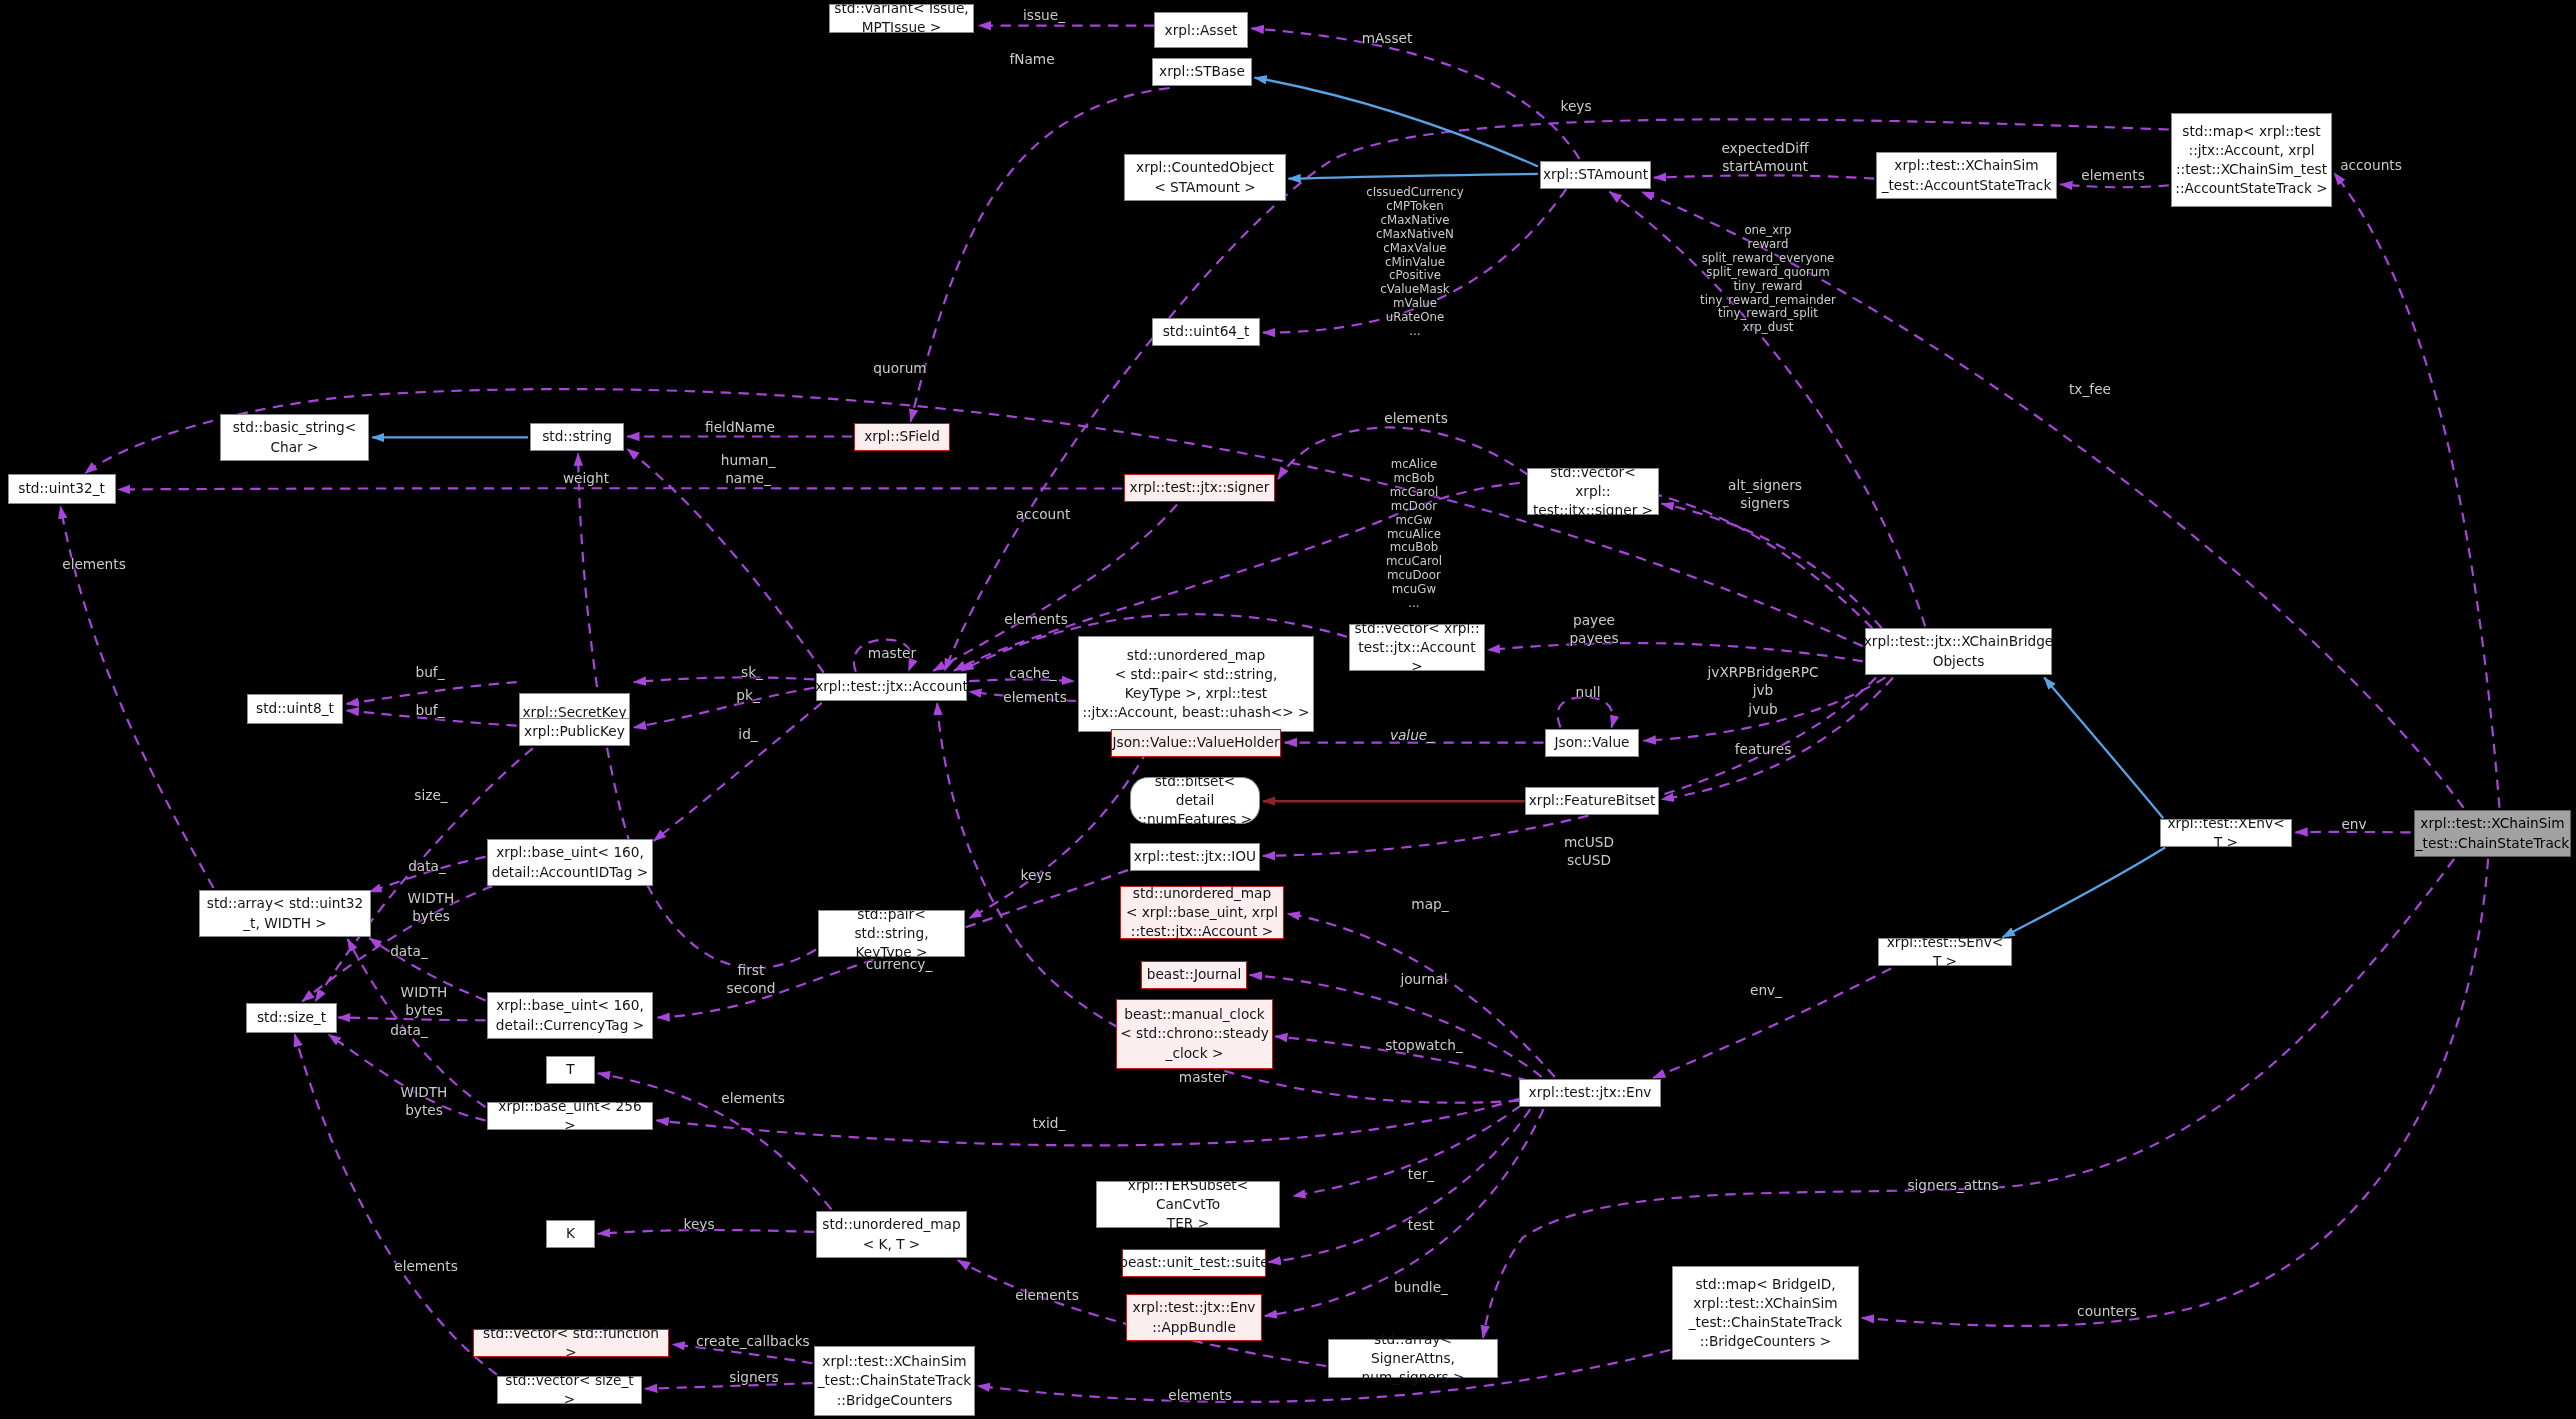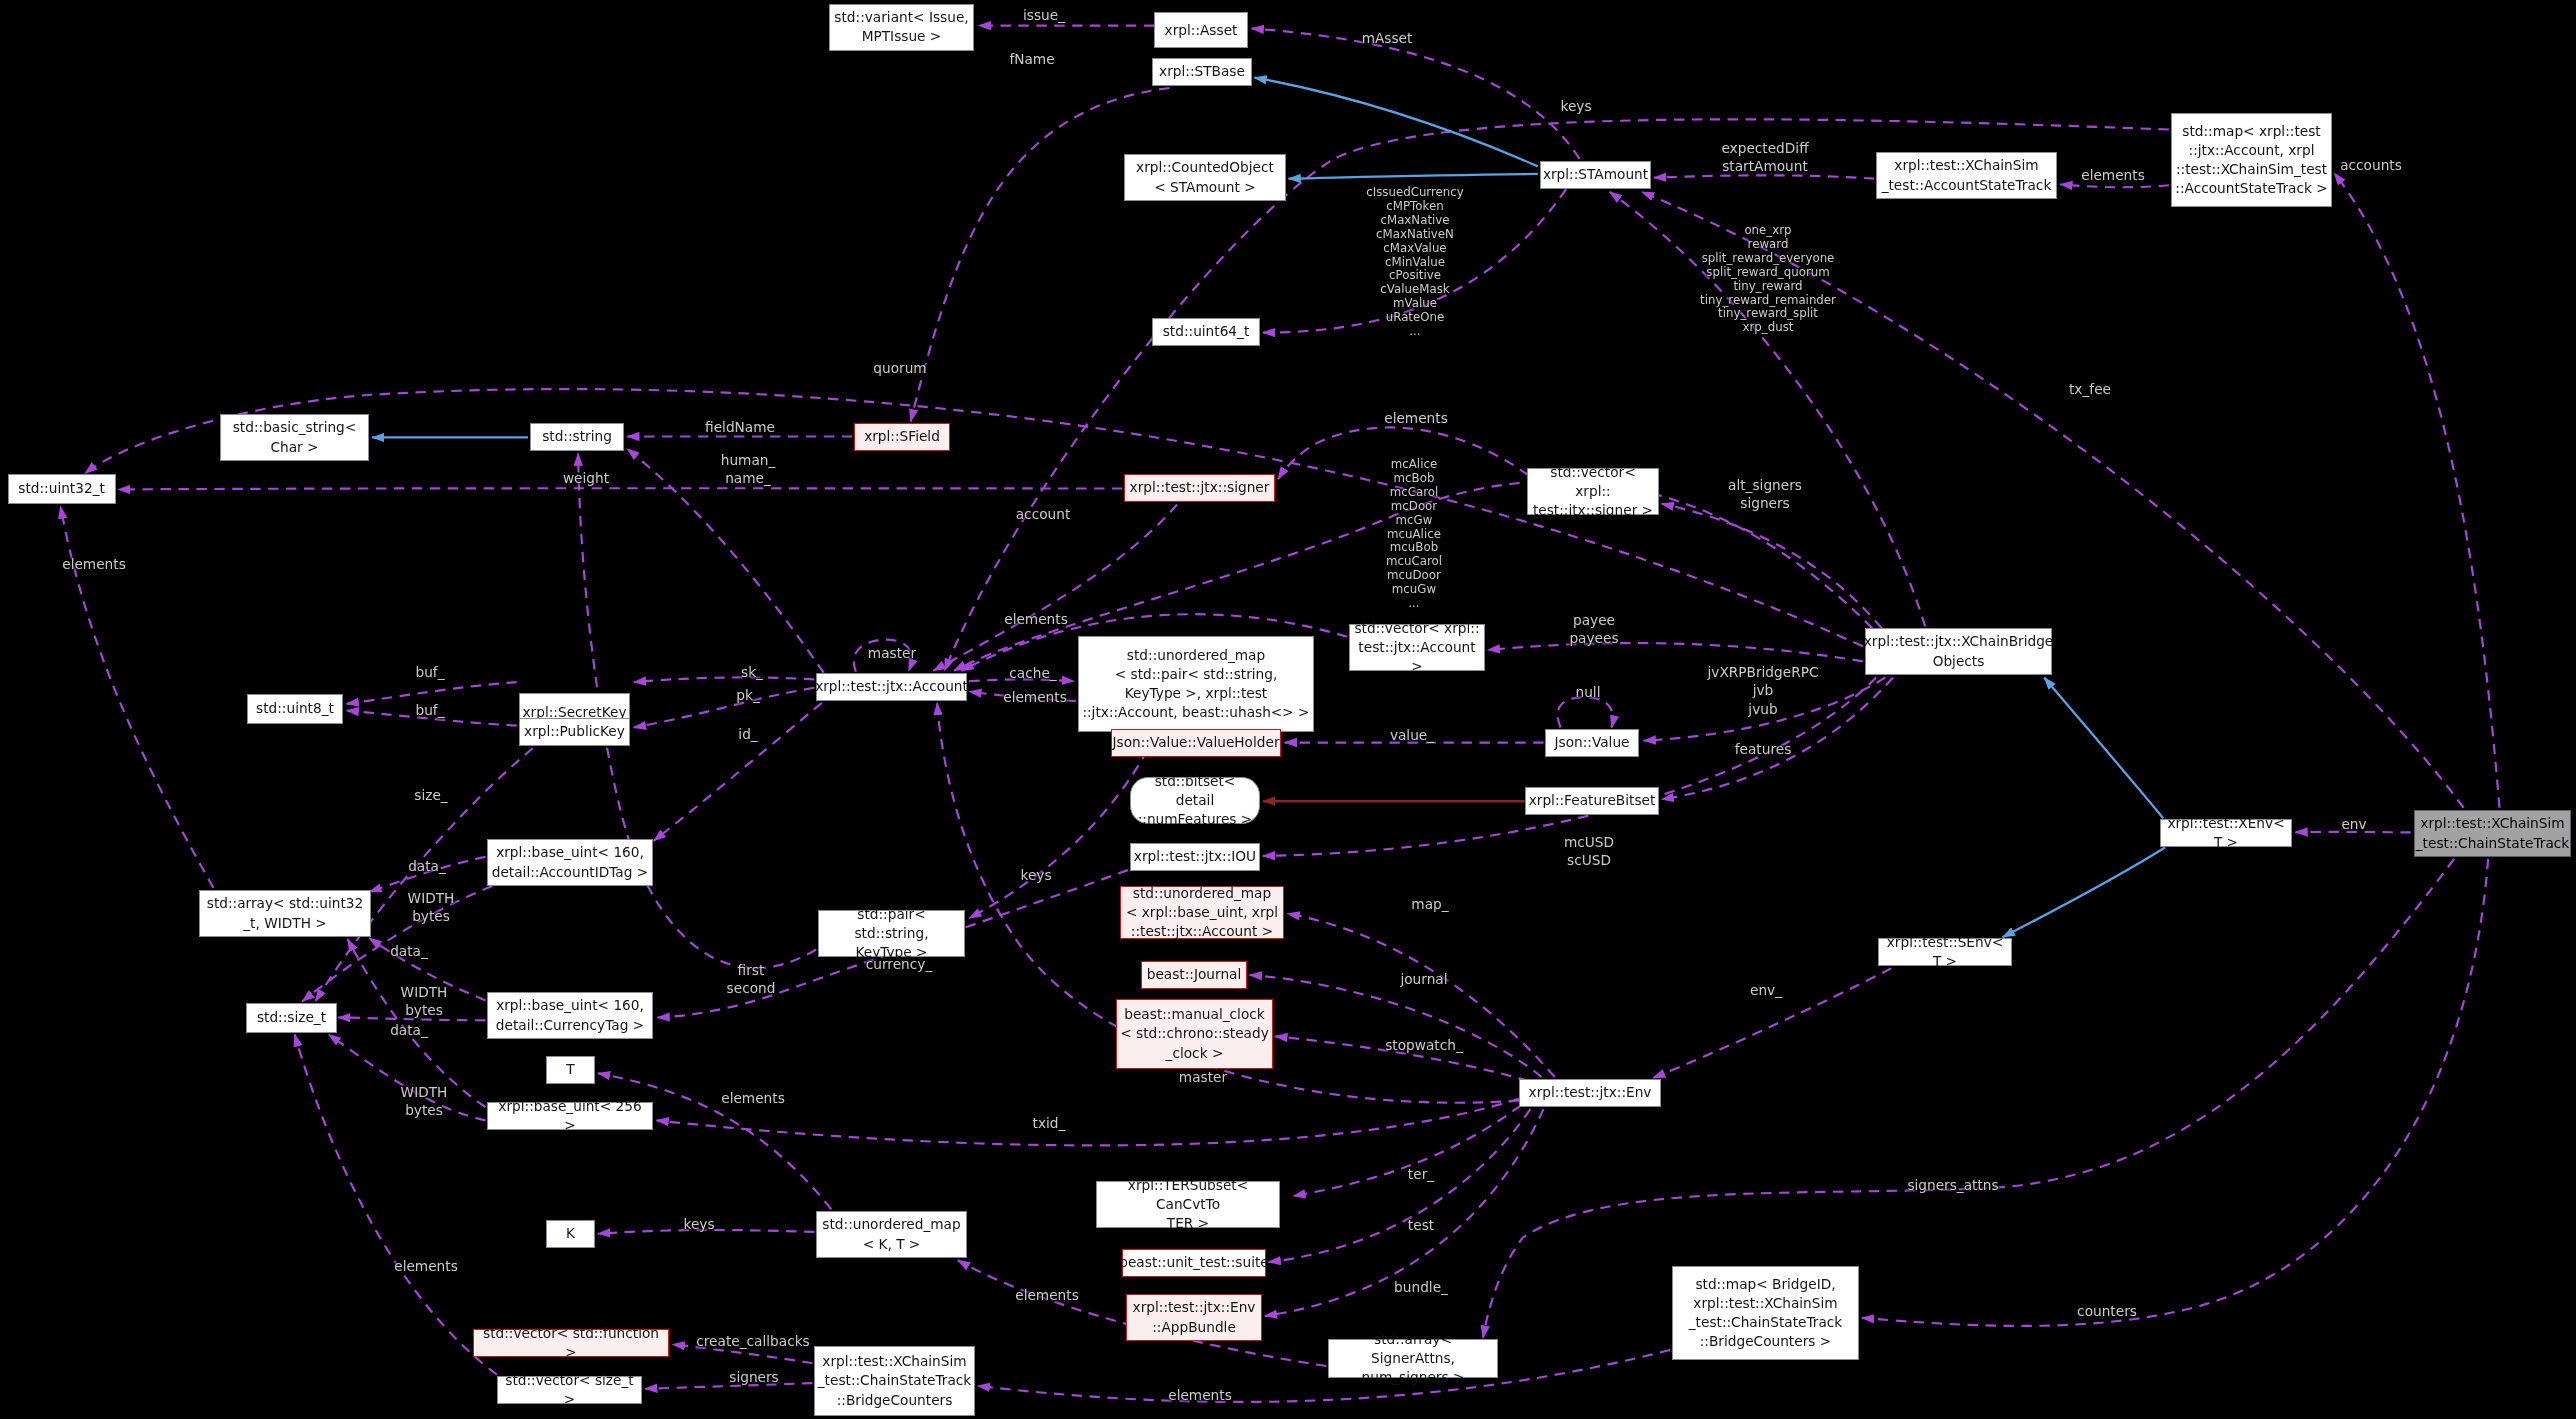--- a/index.html
+++ b/index.html
@@ -177,21 +177,21 @@
       <div class="elabel" style="left: 409px; top: 951px;">data_</div>
       <div class="elabel" style="left: 424px; top: 1001px;">WIDTH
 bytes</div>
       <div class="elabel" style="left: 409px; top: 1030px;">data_</div>
       <div class="elabel" style="left: 424px; top: 1101px;">WIDTH
 bytes</div>
       <div class="elabel" style="left: 1763px; top: 691px;">jvXRPBridgeRPC
 jvb
 jvub</div>
       <div class="elabel" style="left: 1588px; top: 692px;">null</div>
-      <div class="elabel" style="left: 1412px; top: 735px;">value_</div>
+      <div class="elabel" style="left: 1412px; top: 735px; font-style: italic;">value_</div>
       <div class="elabel" style="left: 1763px; top: 749px;">features</div>
       <div class="elabel" style="left: 1589px; top: 851px;">mcUSD
 scUSD</div>
       <div class="elabel" style="left: 1036px; top: 875px;">keys</div>
       <div class="elabel" style="left: 899px; top: 964px;">currency_</div>
       <div class="elabel" style="left: 751px; top: 979px;">first
 second</div>
       <div class="elabel" style="left: 1430px; top: 904px;">map_</div>
       <div class="elabel" style="left: 1424px; top: 979px;">journal</div>
       <div class="elabel" style="left: 1766px; top: 990px;">env_</div>
@@ -206,21 +206,21 @@
       <div class="elabel" style="left: 699px; top: 1224px;">keys</div>
       <div class="elabel" style="left: 426px; top: 1266px;">elements</div>
       <div class="elabel" style="left: 753px; top: 1341px;">create_callbacks</div>
       <div class="elabel" style="left: 754px; top: 1377px;">signers</div>
       <div class="elabel" style="left: 1047px; top: 1295px;">elements</div>
       <div class="elabel" style="left: 1200px; top: 1395px;">elements</div>
       <div class="elabel" style="left: 1953px; top: 1185px;">signers_attns</div>
       <div class="elabel" style="left: 2107px; top: 1311px;">counters</div>
     </div>
   <div id="node-layer">
-      <div class="node" style="left: 829px; top: 3.8px; width: 145px; height: 47px;">std::variant&lt; Issue,
+      <div class="node" style="left: 829px; top: 3.8px; width: 145px; height: 29px;">std::variant&lt; Issue,
 MPTIssue &gt;</div>
       <div class="node" style="left: 1154px; top: 12.3px; width: 94px; height: 36px;">xrpl::Asset</div>
       <div class="node" style="left: 1152px; top: 58px; width: 100px; height: 28px;">xrpl::STBase</div>
       <div class="node" style="left: 1124px; top: 154px; width: 162px; height: 47px;">xrpl::CountedObject
 &lt; STAmount &gt;</div>
       <div class="node" style="left: 1540px; top: 161px; width: 111px; height: 28px;">xrpl::STAmount</div>
       <div class="node" style="left: 1876px; top: 152px; width: 181px; height: 47px;">xrpl::test::XChainSim
 _test::AccountStateTrack</div>
       <div class="node" style="left: 2171px; top: 113px; width: 161px; height: 94px;">std::map&lt; xrpl::test
 ::jtx::Account, xrpl

